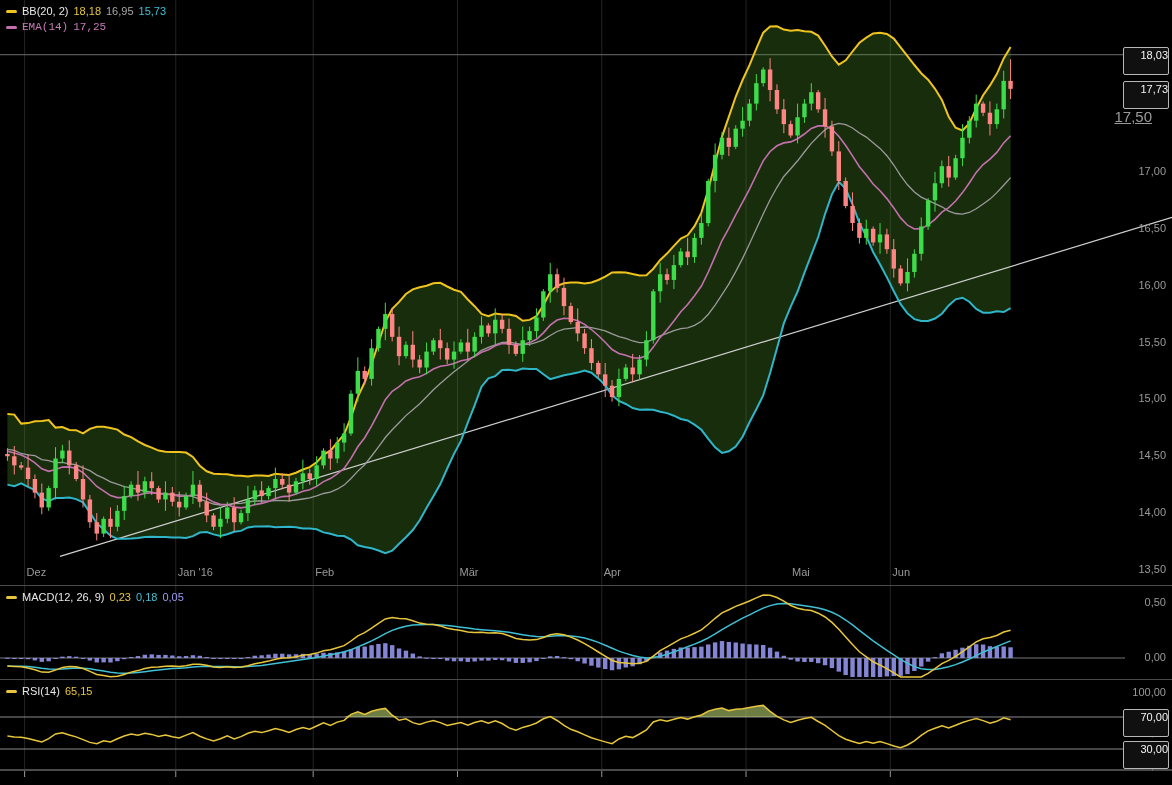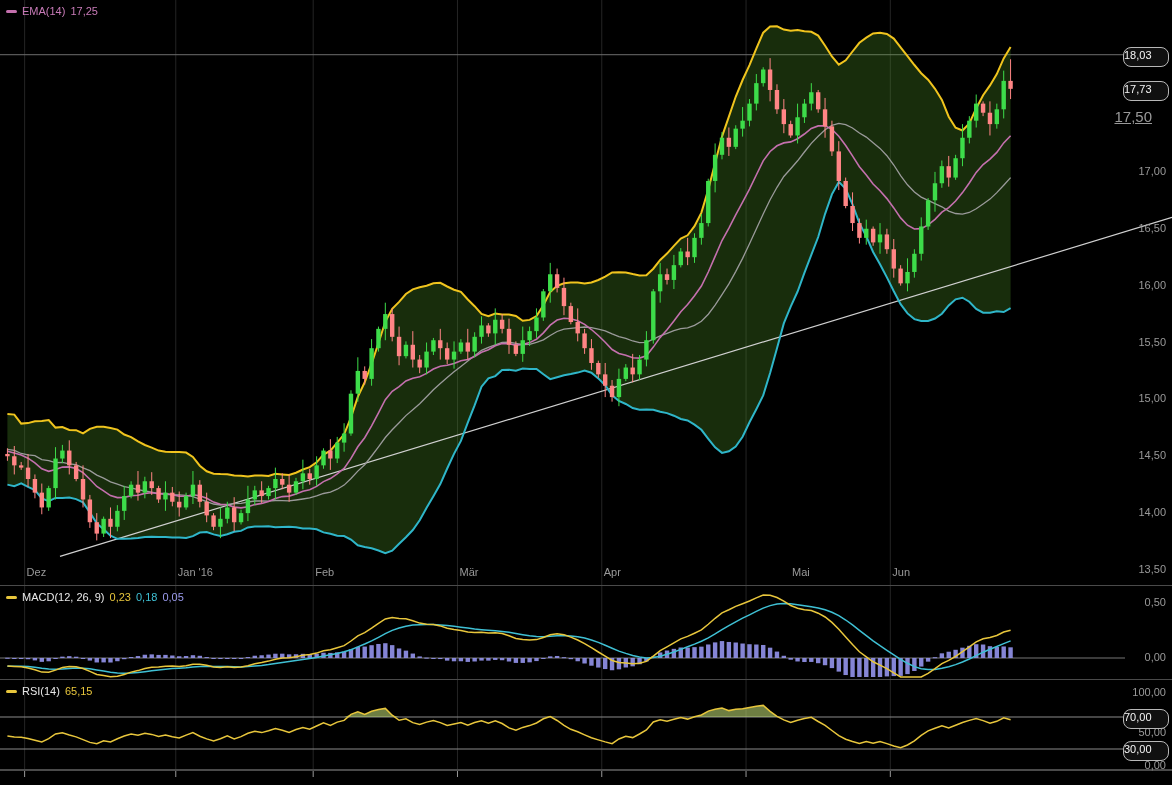--- a/index.html
+++ b/index.html
@@ -7,27 +7,27 @@
   body { width:1172px; height:785px; font-family:"Liberation Sans", sans-serif; overflow:hidden; }
   #app { position:relative; width:1172px; height:785px; background:#000; overflow:hidden; }
   svg.layer { position:absolute; left:0; display:block; }
   .sep { position:absolute; left:0; width:1172px; height:1px; background:#4a4a4a; }
   .hdr { position:absolute; top:3px; left:6px; z-index:6; }
   .row { display:flex; align-items:center; gap:5px; height:16px; font-size:11px; color:#cccccc; white-space:nowrap; }
   .title { color:#f0f0f0; }
   .ohlc span { color:#b4b4b4; margin-left:7px; }
   .dash { width:11px; height:3px; border-radius:2px; display:inline-block; }
   .v-yellow { color:#e8c63c; } .v-cyan { color:#3fc0d4; } .v-gray { color:#a8a8a8; }
-  .v-pink { color:#c87bb8; } .v-purple { color:#9b9bee; } .v-white { color:#e8e8e8; }
+  .v-pink { color:#c87bb8;font-family:Liberation Mono, monospace; } .v-purple { color:#9b9bee; } .v-white { color:#e8e8e8; }
   .panel-legend { position:absolute; left:6px; z-index:6; }
   #macd-legend { top:589px; }
   #rsi-legend { top:683px; }
   #labels { position:absolute; left:0; top:0; width:1172px; height:785px; z-index:5; pointer-events:none; }
-  .badge { position:absolute; right:3px; width:46px; height:20px; text-align:left; font-size:11px;
-           line-height:14px; color:#f5f5f5; background:#101010; border:1px solid #b8b8b8; border-radius:8px; }
+  .badge { position:absolute; right:3px; width:46px; height:28px; text-align:right; font-size:11px;
+           line-height:14px; color:#f5f5f5; background:#101010; border:1px solid #b8b8b8; border-radius:2px; }
   .icon { display:inline-flex; align-items:center; }
 </style>
 </head>
 <body>
 
 <div id="app">
 
   <svg id="main-svg" class="layer" width="1172" height="585" style="top:0">
       <line x1="24.612244897959183" y1="0" x2="24.612244897959183" y2="585" stroke="#242424" stroke-width="1"></line>
       <line x1="175.7687074829932" y1="0" x2="175.7687074829932" y2="585" stroke="#242424" stroke-width="1"></line>
@@ -522,20 +522,27 @@
       <line x1="175.7687074829932" y1="1" x2="175.7687074829932" y2="7" stroke="#999" stroke-width="1"></line>
       <line x1="313.18367346938777" y1="1" x2="313.18367346938777" y2="7" stroke="#999" stroke-width="1"></line>
       <line x1="457.46938775510205" y1="1" x2="457.46938775510205" y2="7" stroke="#999" stroke-width="1"></line>
       <line x1="601.7551020408164" y1="1" x2="601.7551020408164" y2="7" stroke="#999" stroke-width="1"></line>
       <line x1="746.0408163265306" y1="1" x2="746.0408163265306" y2="7" stroke="#999" stroke-width="1"></line>
       <line x1="890.3265306122449" y1="1" x2="890.3265306122449" y2="7" stroke="#999" stroke-width="1"></line>
     </svg>
 
   <div class="hdr">
     <div class="row">
+      <span class="dash" style="background:#f0c41e"></span>
+      <span class="v-white">BB(20, 2)</span>
+      <span class="v-yellow">18,18</span>
+      <span class="v-gray">16,95</span>
+      <span class="v-cyan">15,73</span>
+    </div>
+    <div class="row">
       <span class="dash" style="background:#c470ae"></span>
       <span class="v-pink">EMA(14)</span>
       <span class="v-pink">17,25</span>
     </div>
   </div>
 
   <div class="panel-legend" id="macd-legend">
     <div class="row">
       <span class="dash" style="background:#e8c63c"></span>
       <span class="v-white">MACD(12, 26, 9)</span>

